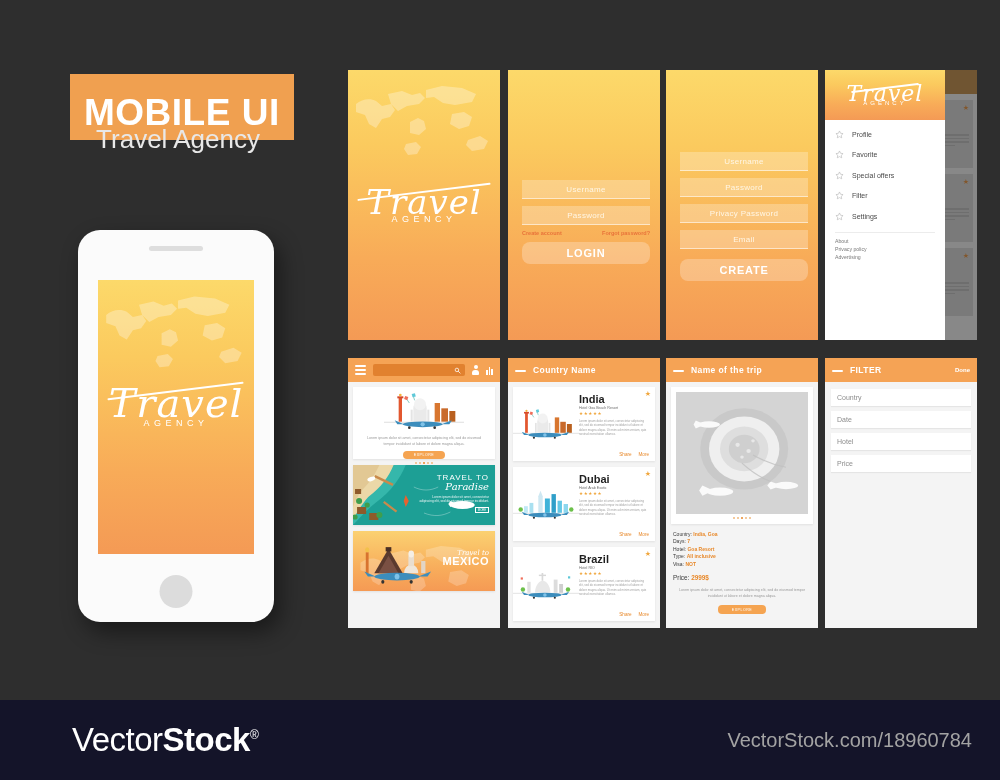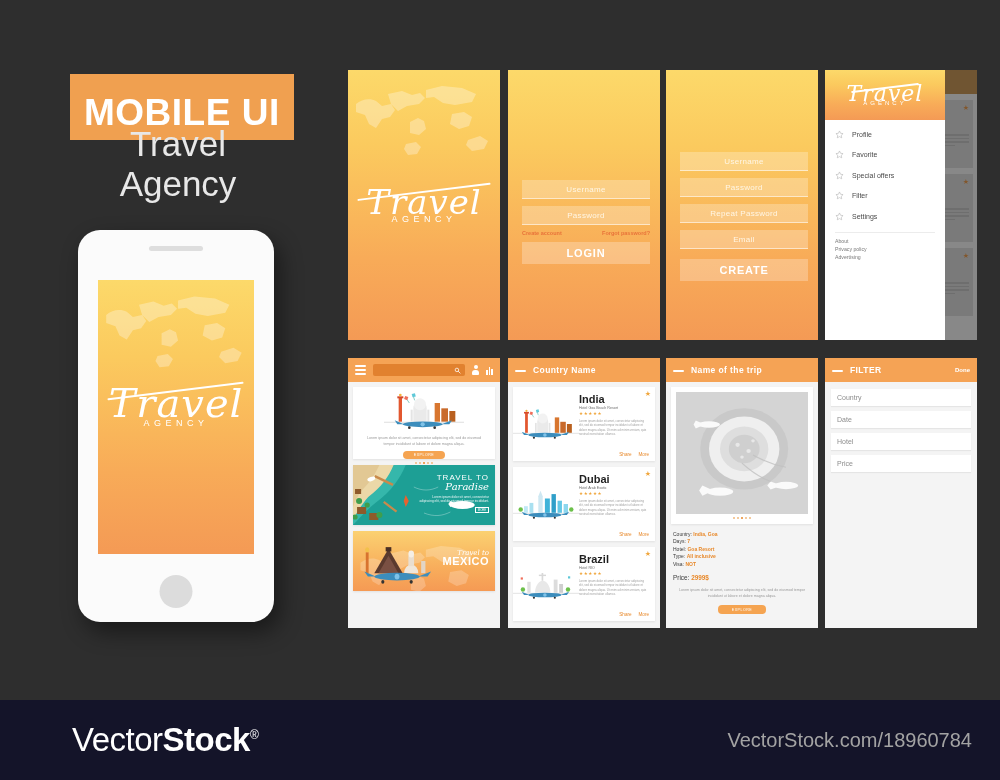--- a/index.html
+++ b/index.html
@@ -16,21 +16,21 @@
   .title-badge {
     position: absolute; left: 70px; top: 74px;
     background: #f0a050; padding: 20px 14px 9px 14px;
   }
   .title-badge span {
     color: #ffffff; font-size: 37px; font-weight: bold; letter-spacing: 0.5px;
     line-height: 1;
   }
   .subtitle {
     position: absolute; left: 70px; top: 124px; width: 216px; text-align: center;
-    color: #e8e8e8; font-size: 35px; font-weight: normal;
+    color: #e8e8e8; font-size: 26px; font-weight: normal;
   }
 
   
   .phone {
     position: absolute; left: 78px; top: 230px;
     width: 196px; height: 392px;
     background: #fbfbfb; border-radius: 22px;
     box-shadow: 6px 10px 22px rgba(0,0,0,0.45);
   }
   .phone-speaker {
@@ -81,21 +81,21 @@
     display: flex; align-items: center; justify-content: center;
     letter-spacing: .3px;
   }
   .links {
     display: flex; justify-content: space-between;
     font-size: 5.5px; color: #e8733a; margin: -2px 0 6px 0; font-weight: bold;
   }
   .btn-main {
     height: 22px; background: rgba(255,255,255,0.26);
     display: flex; align-items: center; justify-content: center;
-    color: #ffffff; font-size: 11px; font-weight: bold; letter-spacing: .8px;
+    color: #ffffff; font-size: 11px; font-weight: bold; letter-spacing: .8px; border-radius: 8px;
   }
 
   
   .drawer-back { position: absolute; inset: 0; background: #f6f6f6; }
   .drawer-dim { position: absolute; inset: 0; background: rgba(45,45,45,.55); }
   .drawer-panel {
     position: absolute; left: 0; top: 0; width: 120px; height: 100%;
     background: #ffffff;
   }
   .drawer-head {
@@ -435,21 +435,21 @@
         <span>Forgot password?</span>
       </div>
       <div class="btn-main">LOGIN</div>
     </div>
   </div>
 
   <div class="screen grad" style="left:666px; top:70px;">
     <div class="form" style="top:82px;">
       <div class="field">Username</div>
       <div class="field">Password</div>
-      <div class="field">Repeat Password</div>
+      <div class="field">Privacy Password</div>
       <div class="field">Email</div>
       <div class="btn-main" style="margin-top:10px">CREATE</div>
     </div>
   </div>
 
   <div class="screen" style="left:825px; top:70px;">
     <div class="drawer-back">
       <div class="topbar-dim"></div>
       <div class="bgcard" style="top:30px;height:68px">
         <span class="bstar">★</span>

